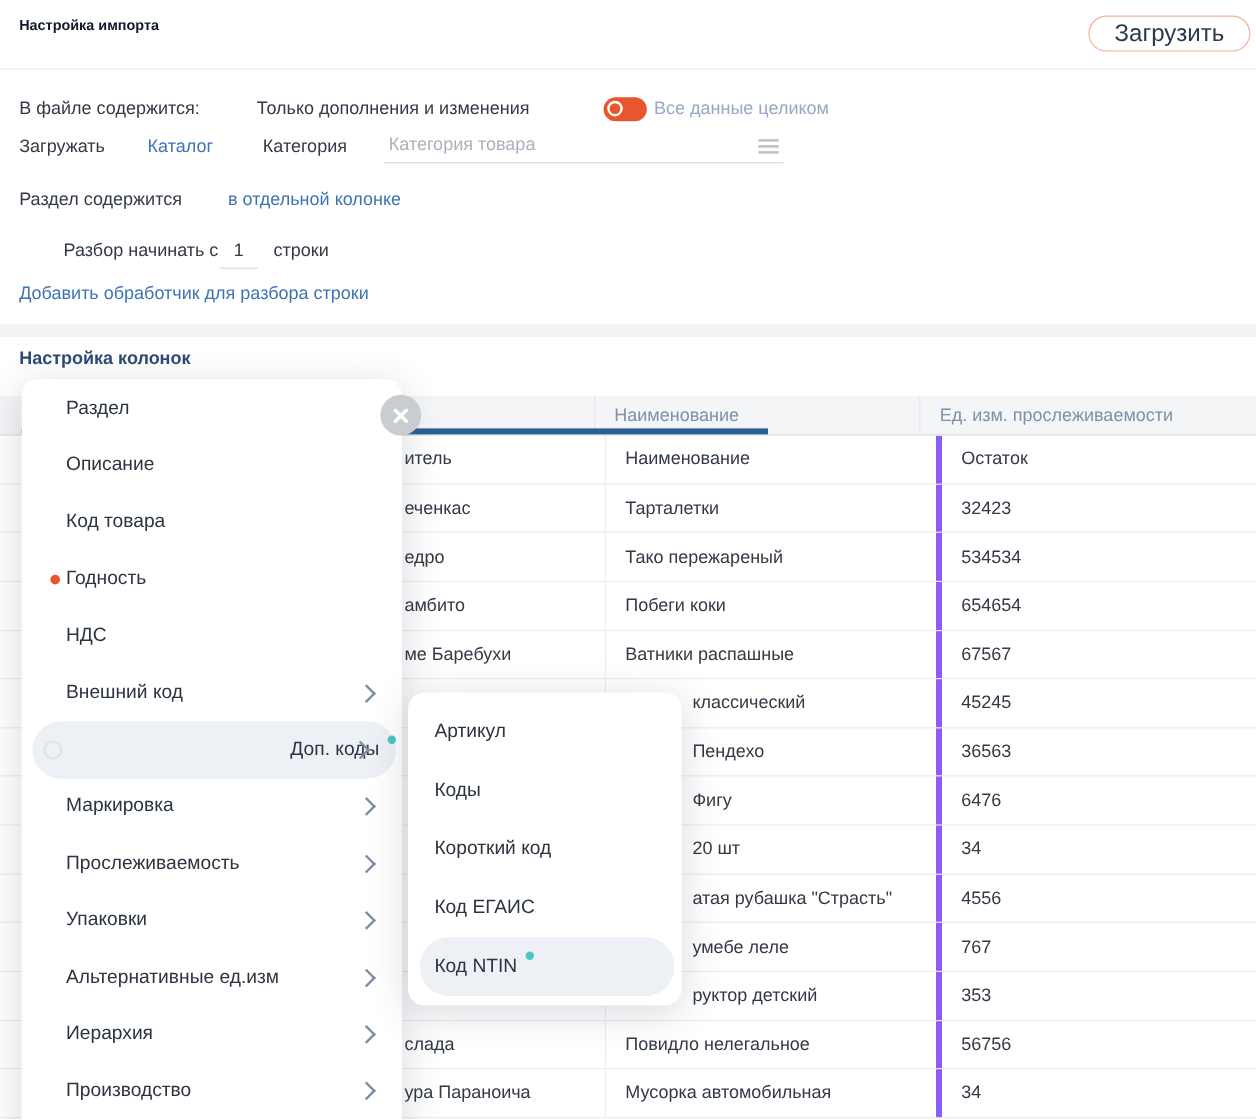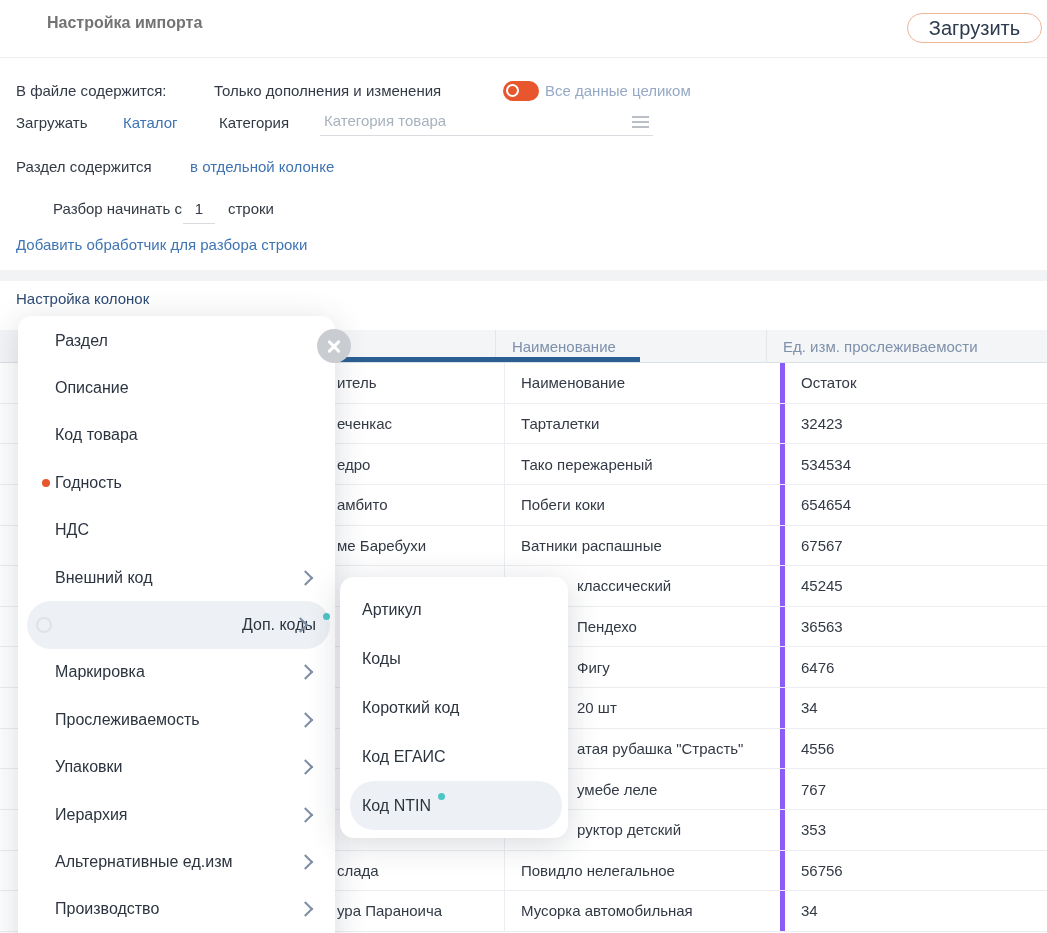--- a/index.html
+++ b/index.html
@@ -4,40 +4,40 @@
 <style>
   html,body{margin:0;padding:0;background:#fff;}
   .app{position:relative;width:1047px;height:933px;overflow:hidden;background:#fff;
        font-family:"Liberation Sans",sans-serif;color:#333a45;}
   .abs{position:absolute;white-space:nowrap;}
   .t15{font-size:15px;line-height:18px;}
   .link{color:#3f74b3;cursor:pointer;}
   .muted{color:#95a9c6;}
 
   
-  .page-title{left:16px;top:14px;font-size:16px;font-weight:700;color:#737373;margin-left:31px;}
+  .page-title{left:16px;top:14px;font-size:12px;font-weight:700;color:#0f172a;}
   .upload-btn{left:907px;top:13px;width:135px;height:30px;border:1.5px solid #f0b49a;
       border-radius:17px;background:#fff;font-size:20px;color:#2b3a4d;
       display:flex;align-items:center;justify-content:center;box-sizing:border-box;cursor:pointer;}
   .hdr-divider{left:0;top:57px;width:1047px;height:1px;background:#ededef;}
 
   
   .toggle{left:503px;top:81px;width:36px;height:20px;border-radius:10px;background:#e8562d;cursor:pointer;}
   .toggle .knob{position:absolute;left:3px;top:3px;width:9px;height:9px;border:2.5px solid #fff;border-radius:50%;}
   .cat-input{left:320px;top:105px;width:333px;height:31px;border:none;border-bottom:1px solid #d9dde1;
       outline:none;font-family:"Liberation Sans",sans-serif;font-size:15px;color:#0f766e;
       padding:0 26px 0 4px;box-sizing:border-box;background:transparent;}
   .cat-input::placeholder{color:#a8b2bd;}
   .lines-icon{left:632px;top:116px;width:17px;height:2px;background:#b9bfc7;
       box-shadow:0 5px 0 #b9bfc7,0 10px 0 #b9bfc7;}
   .parse-input{left:183px;top:194px;width:32px;height:30px;border:none;border-bottom:1px solid #d9dde1;
       outline:none;font-family:"Liberation Sans",sans-serif;font-size:15px;color:#333a45;text-align:center;
       box-sizing:border-box;background:transparent;}
   .gap-band{left:0;top:270px;width:1047px;height:11px;background:#f2f3f5;}
-  .columns-title{left:16px;top:290px;font-size:15px;font-weight:400;color:#2e4b74;}
+  .columns-title{left:16px;top:290px;font-size:15px;font-weight:700;color:#2e4b74;}
 
   
   .tbl{position:absolute;left:0;top:330px;width:1047px;}
   .thead{display:flex;height:33px;background:#f4f5f7;border-bottom:1px solid #dde1e5;
       box-sizing:border-box;position:relative;}
   .th{display:flex;align-items:center;font-size:15px;color:#7e90ab;box-sizing:border-box;
       padding-left:16px;white-space:nowrap;overflow:hidden;cursor:pointer;}
   .th.c1{width:504px;}
   .th.c2{width:276px;border-left:1px solid #e3e6ea;}
   .th.c3{width:286px;border-left:1px solid #e3e6ea;}
@@ -224,25 +224,25 @@
       </div>
       <div class="menu-item">
         <span>Прослеживаемость</span>
         <span class="chev"></span>
       </div>
       <div class="menu-item">
         <span>Упаковки</span>
         <span class="chev"></span>
       </div>
       <div class="menu-item">
+        <span>Альтернативные ед.изм</span>
+        <span class="chev"></span>
+      </div>
+      <div class="menu-item">
         <span>Иерархия</span>
-        <span class="chev"></span>
-      </div>
-      <div class="menu-item">
-        <span>Альтернативные ед.изм</span>
         <span class="chev"></span>
       </div>
       <div class="menu-item">
         <span>Производство</span>
         <span class="chev"></span>
       </div>
     </div>
 
   <div class="submenu" id="submenu">
       <div class="submenu-item">

